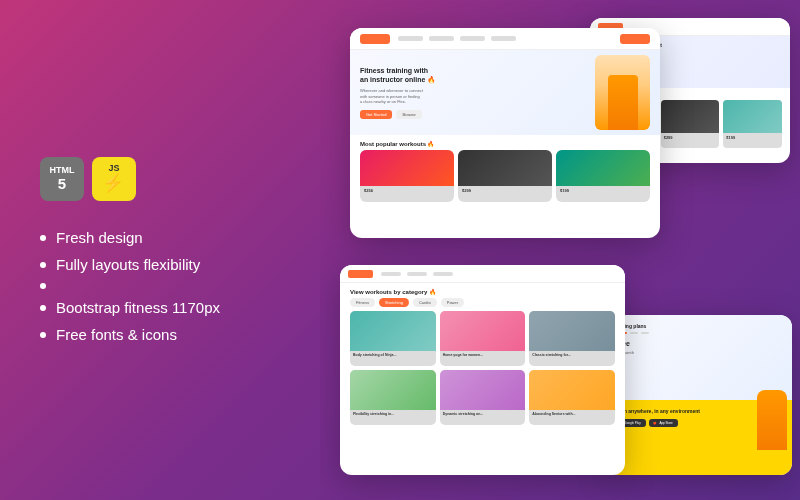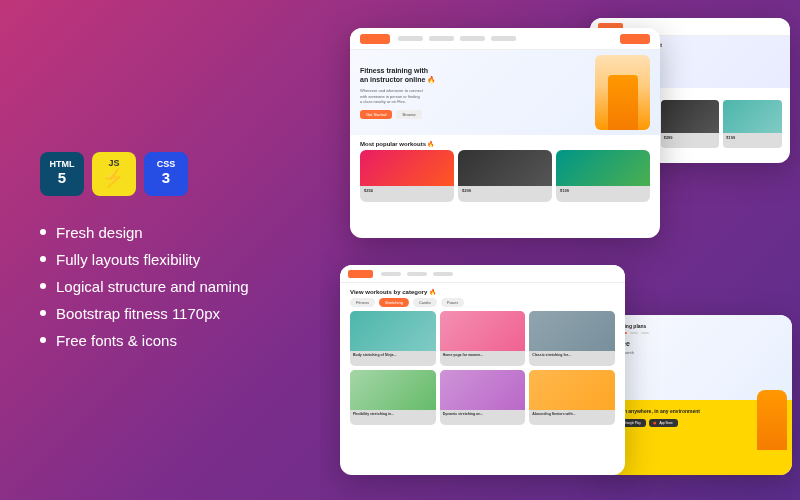--- a/index.html
+++ b/index.html
@@ -33,21 +33,21 @@
       height: 44px;
       border-radius: 8px;
       display: flex;
       align-items: center;
       justify-content: center;
       font-weight: 900;
       font-size: 11px;
       color: white;
     }
 
-    .badge-html { background: #0c4a6e; }
+    .badge-html { background: #737373; }
     .badge-js { background: #f7df1e; color: #333; }
     .badge-css { background: #264de4; }
 
     .badge-inner {
       display: flex;
       flex-direction: column;
       align-items: center;
       line-height: 1.1;
     }
 
@@ -502,43 +502,36 @@
     <div class="badge badge-html">
       <div class="badge-inner">
         <span class="badge-icon-text">HTML</span>
         <span class="badge-number">5</span>
       </div>
     </div>
     <div class="badge badge-js">
       <div class="badge-inner">
         <span class="badge-icon-text">JS</span>
         <span style="font-size:18px;font-weight:900;color:#333;">⚡</span>
-      </div>
-    </div>
-    <div class="badge badge-css">
-      <div class="badge-inner">
-        <span class="badge-icon-text">CSS</span>
-        <span class="badge-number">3</span>
       </div>
     </div>
   </div>
 
 
   <ul class="features-list">
     <li class="feature-item">
       <span class="bullet"></span>
       <span>Fresh design</span>
     </li>
     <li class="feature-item">
       <span class="bullet"></span>
       <span>Fully layouts flexibility</span>
     </li>
     <li class="feature-item">
       <span class="bullet"></span>
-      <span>Logical structure and naming</span>
     </li>
     <li class="feature-item">
       <span class="bullet"></span>
       <span>Bootstrap fitness 1170px</span>
     </li>
     <li class="feature-item">
       <span class="bullet"></span>
       <span>Free fonts &amp; icons</span>
     </li>
   </ul>

